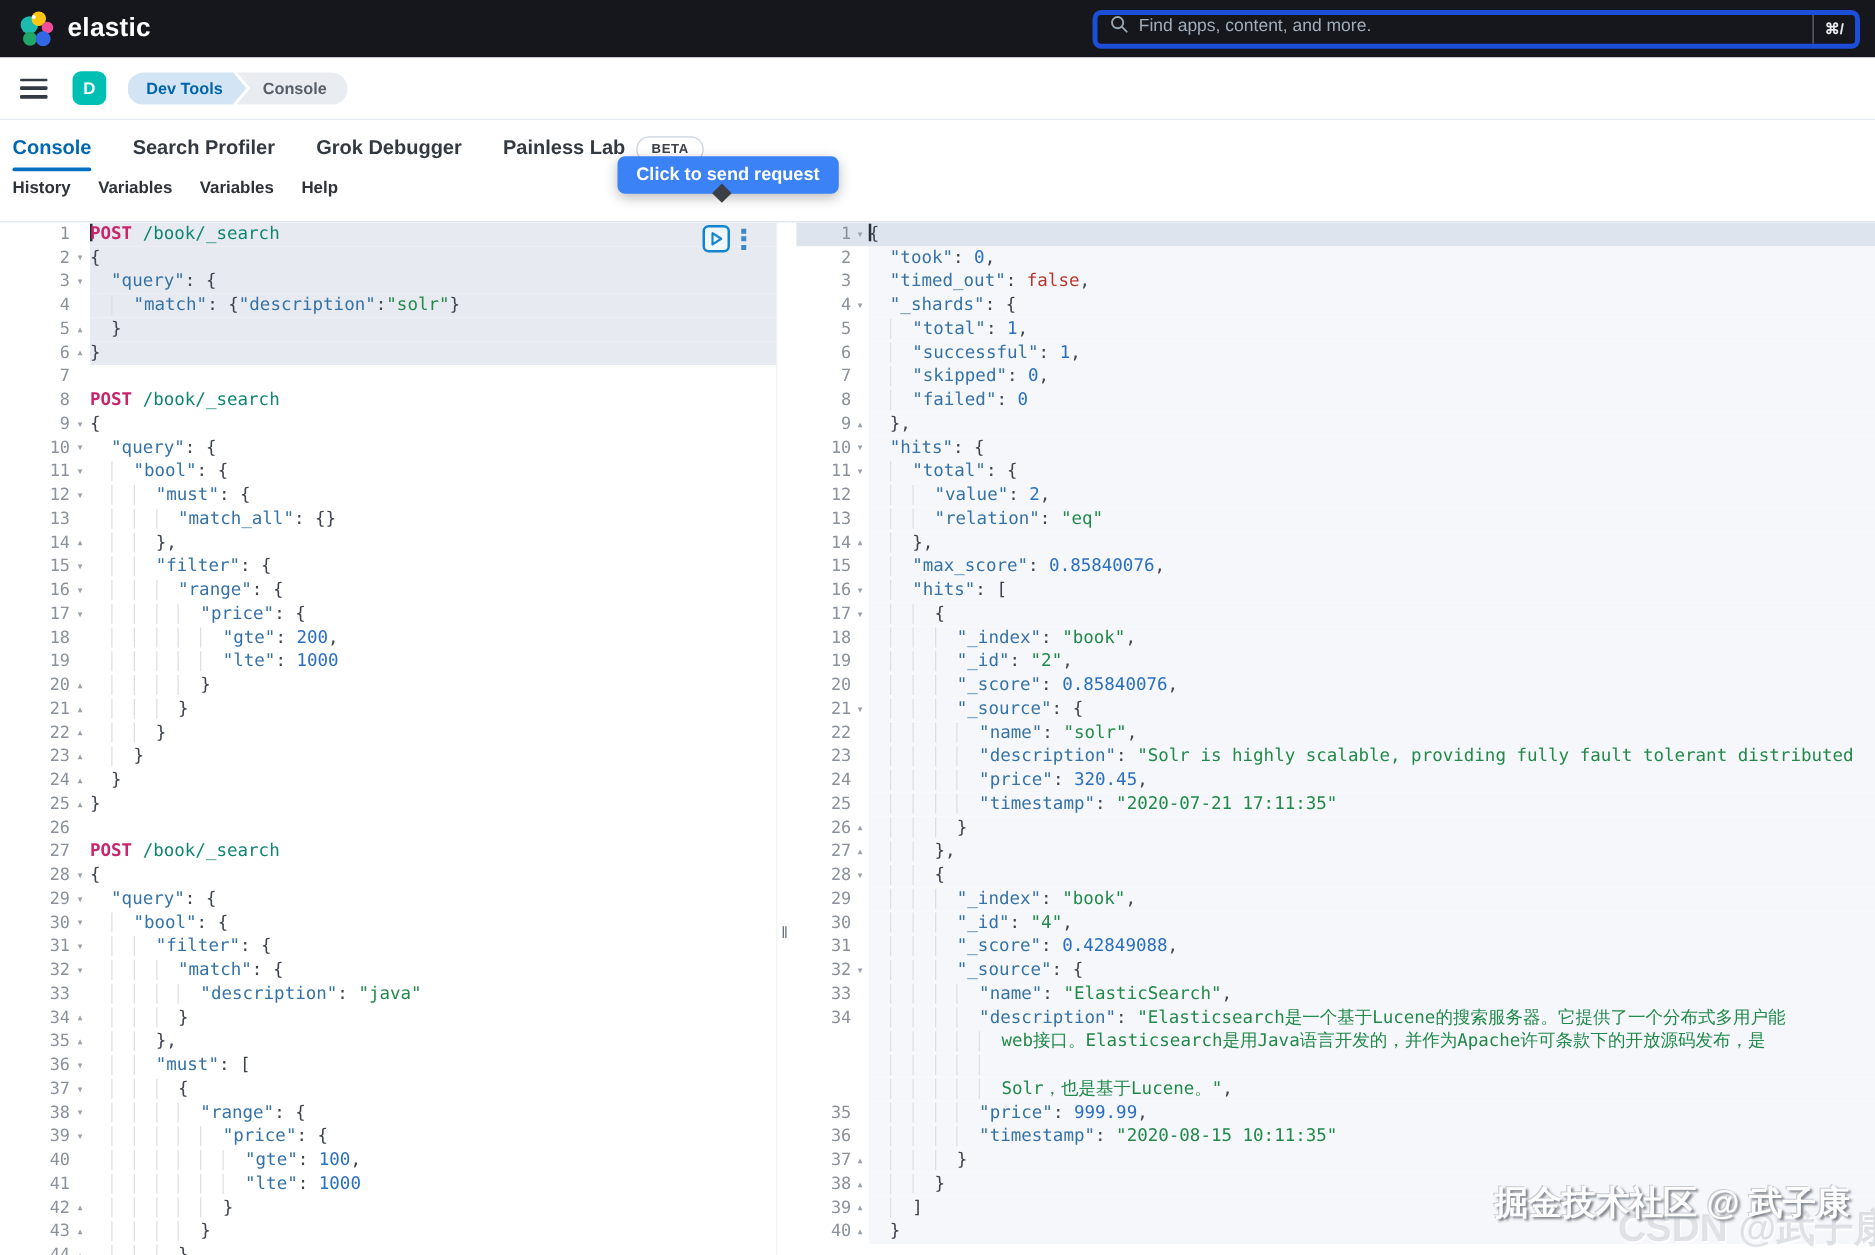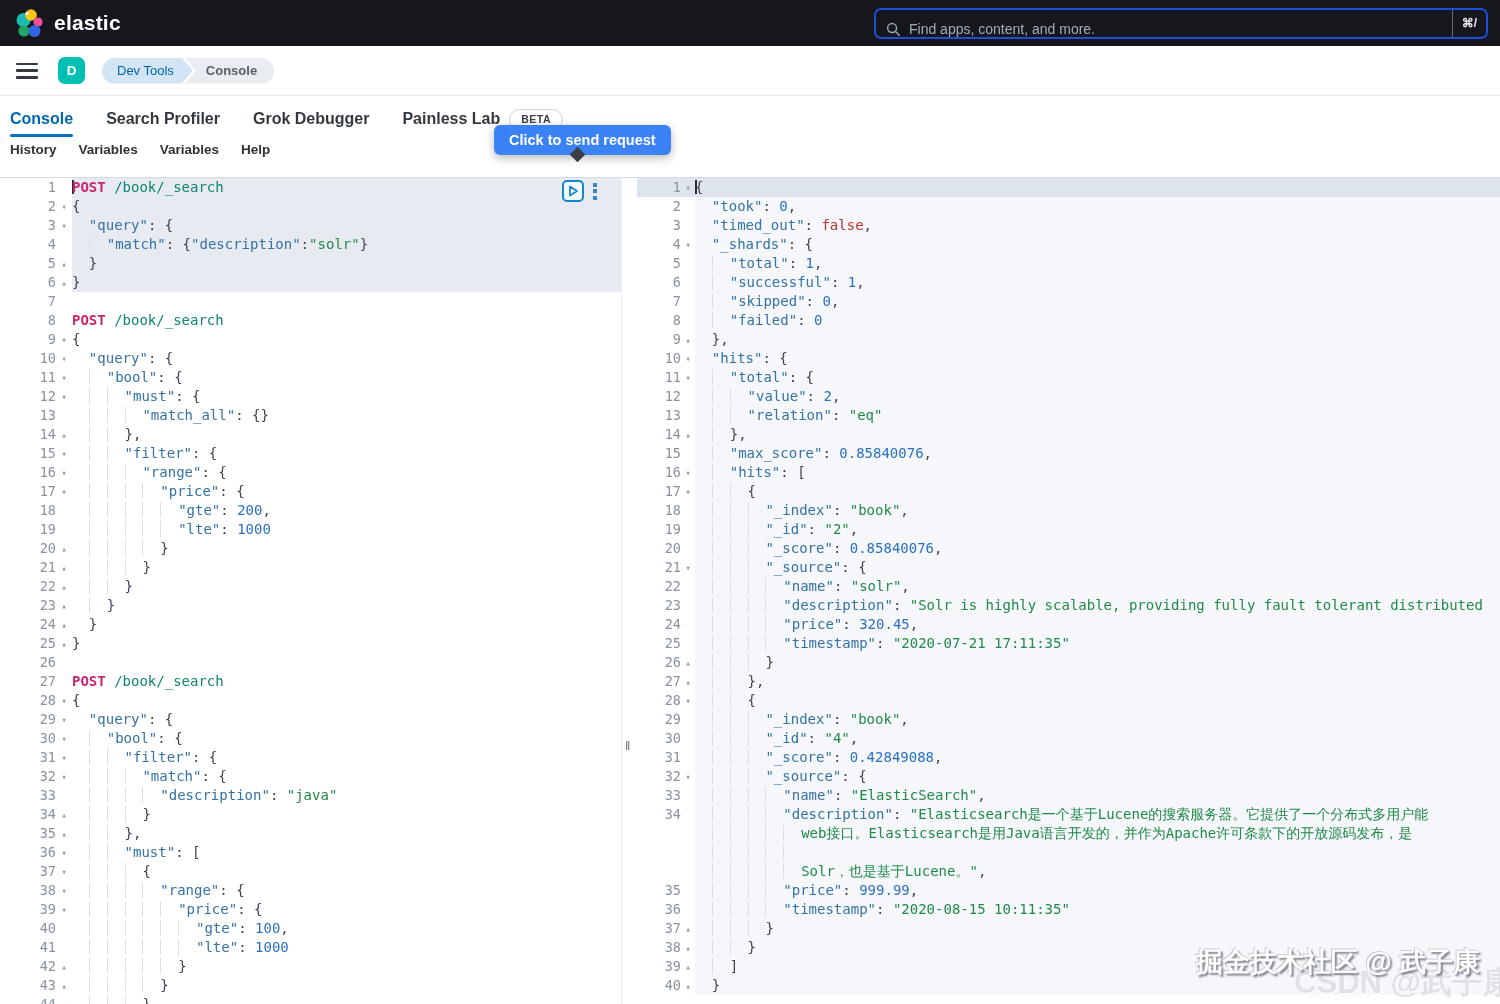--- a/index.html
+++ b/index.html
@@ -4,39 +4,39 @@
 <style>
   * { margin:0; padding:0; box-sizing:border-box; }
   html,body { width:1500px; height:1004px; overflow:hidden; background:#fff;
               font-family:"Liberation Sans", sans-serif; position:relative; }
 
   
   .topbar { position:absolute; left:0; top:0; width:1500px; height:46px;
             background:#15171c; display:flex; align-items:center; padding:0 12px 0 14px; }
   .brand { display:flex; align-items:center; gap:10px; }
   .brand-name { color:#fff; font-size:21px; font-weight:600; letter-spacing:.2px; }
-  .searchbox { margin-left:auto; width:614px; height:31px; border:2px solid #1d4ed8;
-               border-radius:7px; display:flex; align-items:flex-end; background:#15171c; overflow:hidden; }
+  .searchbox { margin-left:auto; width:614px; height:31px; border:4px solid #1d4ed8;
+               border-radius:7px; display:flex; align-items:flex-start; background:#15171c; overflow:hidden; }
   .searchbox input { flex:1; background:transparent; border:none; outline:none;
                      color:#cfd6de; font-size:14px; font-family:"Liberation Sans",sans-serif; }
   .searchbox input::placeholder { color:#a2adba; }
   .search-ico { margin:0 8px 0 10px; flex:none; }
   .kbd { flex:none; width:34px; height:100%; border-left:1px solid #646c78; color:#e6e9ee;
          font-size:12px; font-weight:700; display:flex; align-items:center; justify-content:center; }
 
   
   .crumbbar { position:absolute; left:0; top:46px; width:1500px; height:50px; background:#fff;
               border-bottom:1px solid #e7ebf1; display:flex; align-items:center; padding-left:16px; }
   .hamburger { width:22px; height:16px; display:flex; flex-direction:column; justify-content:space-between;
                margin-right:20px; cursor:pointer; }
   .hamburger i { display:block; height:2.6px; background:#343a42; border-radius:1px; }
   .space-badge { width:27px; height:27px; background:#00bfb3; border-radius:7px; color:#fff;
                  font-size:13.5px; font-weight:700; display:flex; align-items:center; justify-content:center;
                  margin-right:17px; }
-  .crumb-blue { height:26px; line-height:26px; background:#d3e5f5; color:#0064ad; font-size:13px; font-weight:400;
+  .crumb-blue { height:26px; line-height:26px; background:#d3e5f5; color:#0064ad; font-size:13px; font-weight:700;
                 padding:0 19px 0 15px; border-radius:13px 0 0 13px;
                 clip-path:polygon(0 0, calc(100% - 11px) 0, 100% 50%, calc(100% - 11px) 100%, 0 100%);text-align:right; }
   .crumb-gray { height:26px; line-height:26px; background:#e9edf2; color:#585f69; font-size:13px; font-weight:600;
                 padding:0 17px 0 21px; margin-left:-8px; border-radius:0 13px 13px 0;
                 clip-path:polygon(0 0, 100% 0, 100% 100%, 0 100%, 11px 50%); }
 
   
   .tabbar { position:absolute; left:0; top:96px; width:1500px; height:46px; background:#fff;
             display:flex; align-items:center; gap:33px; padding-left:10px; }
   .tab { position:relative; height:100%; display:flex; align-items:center; gap:9px;

